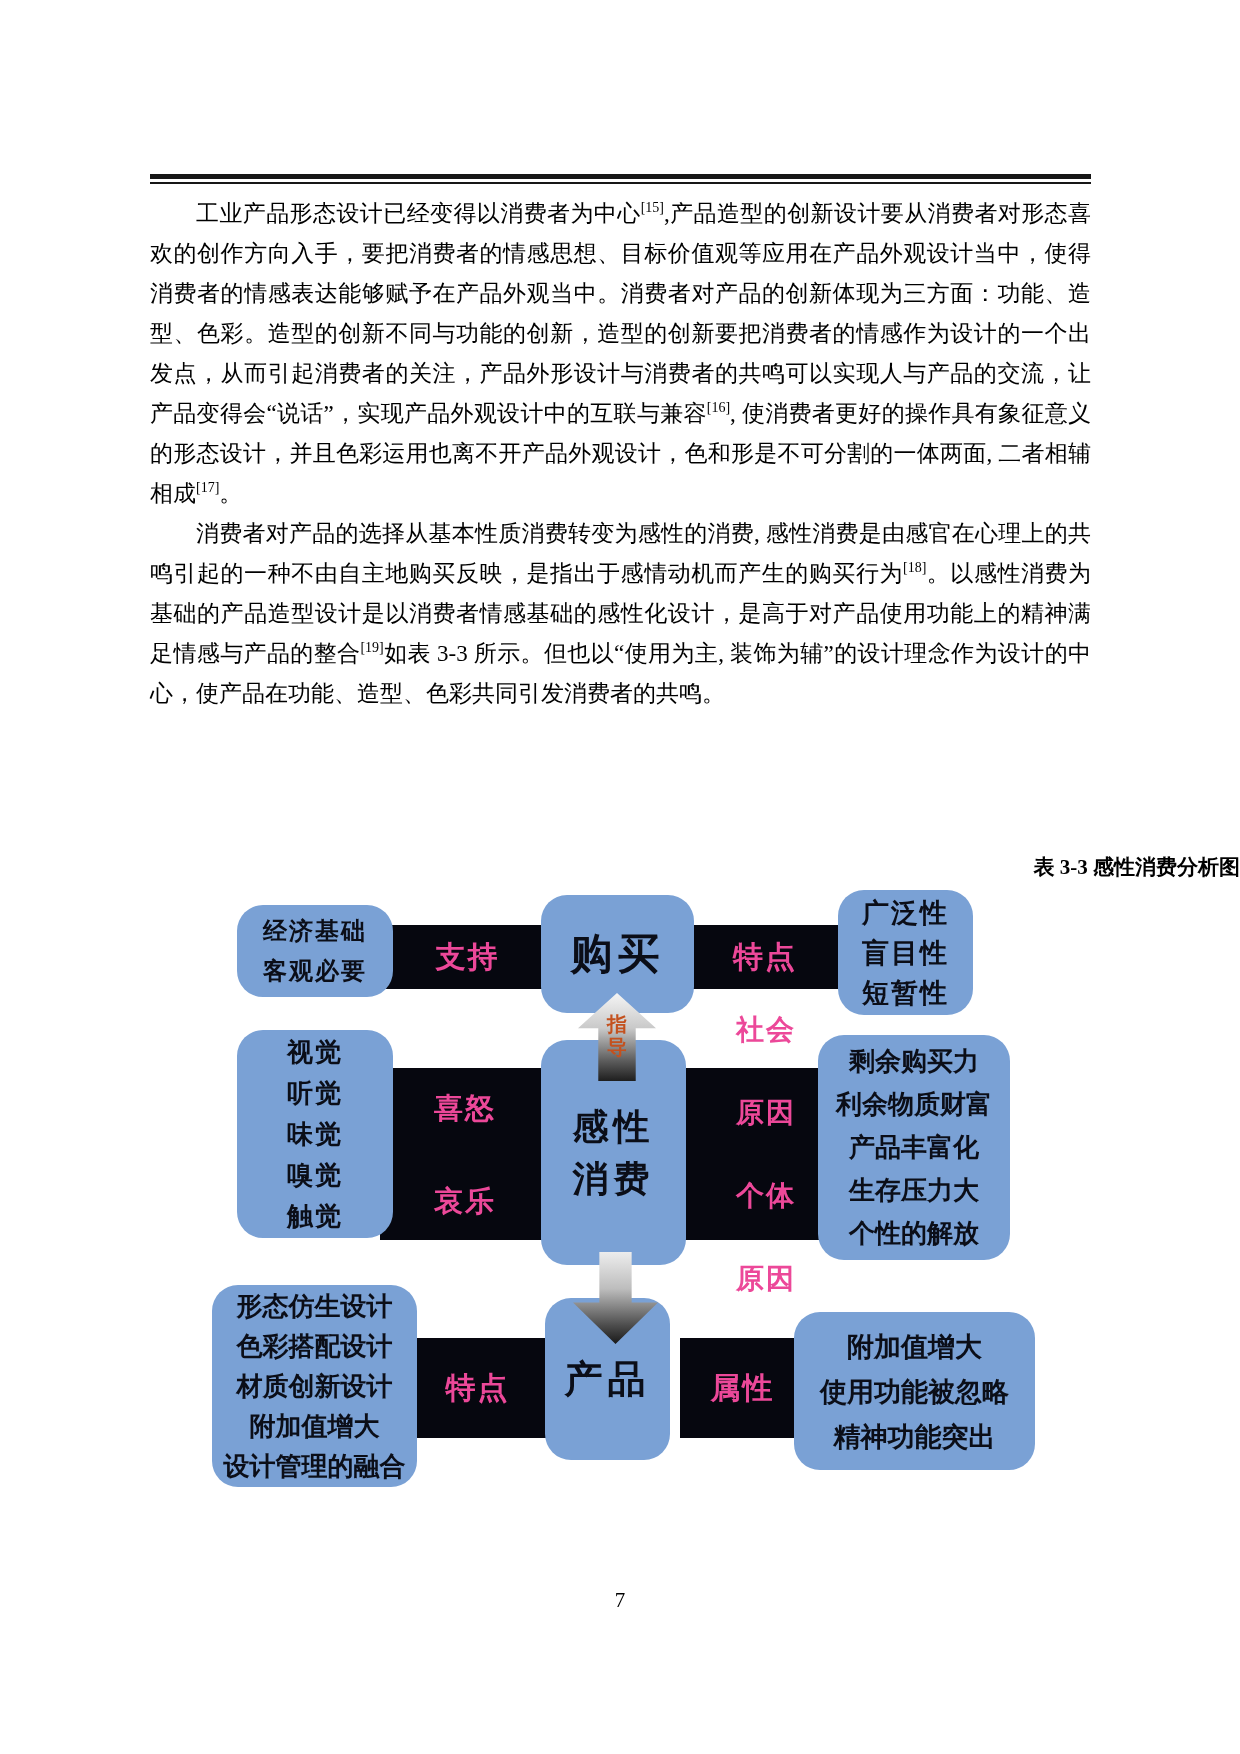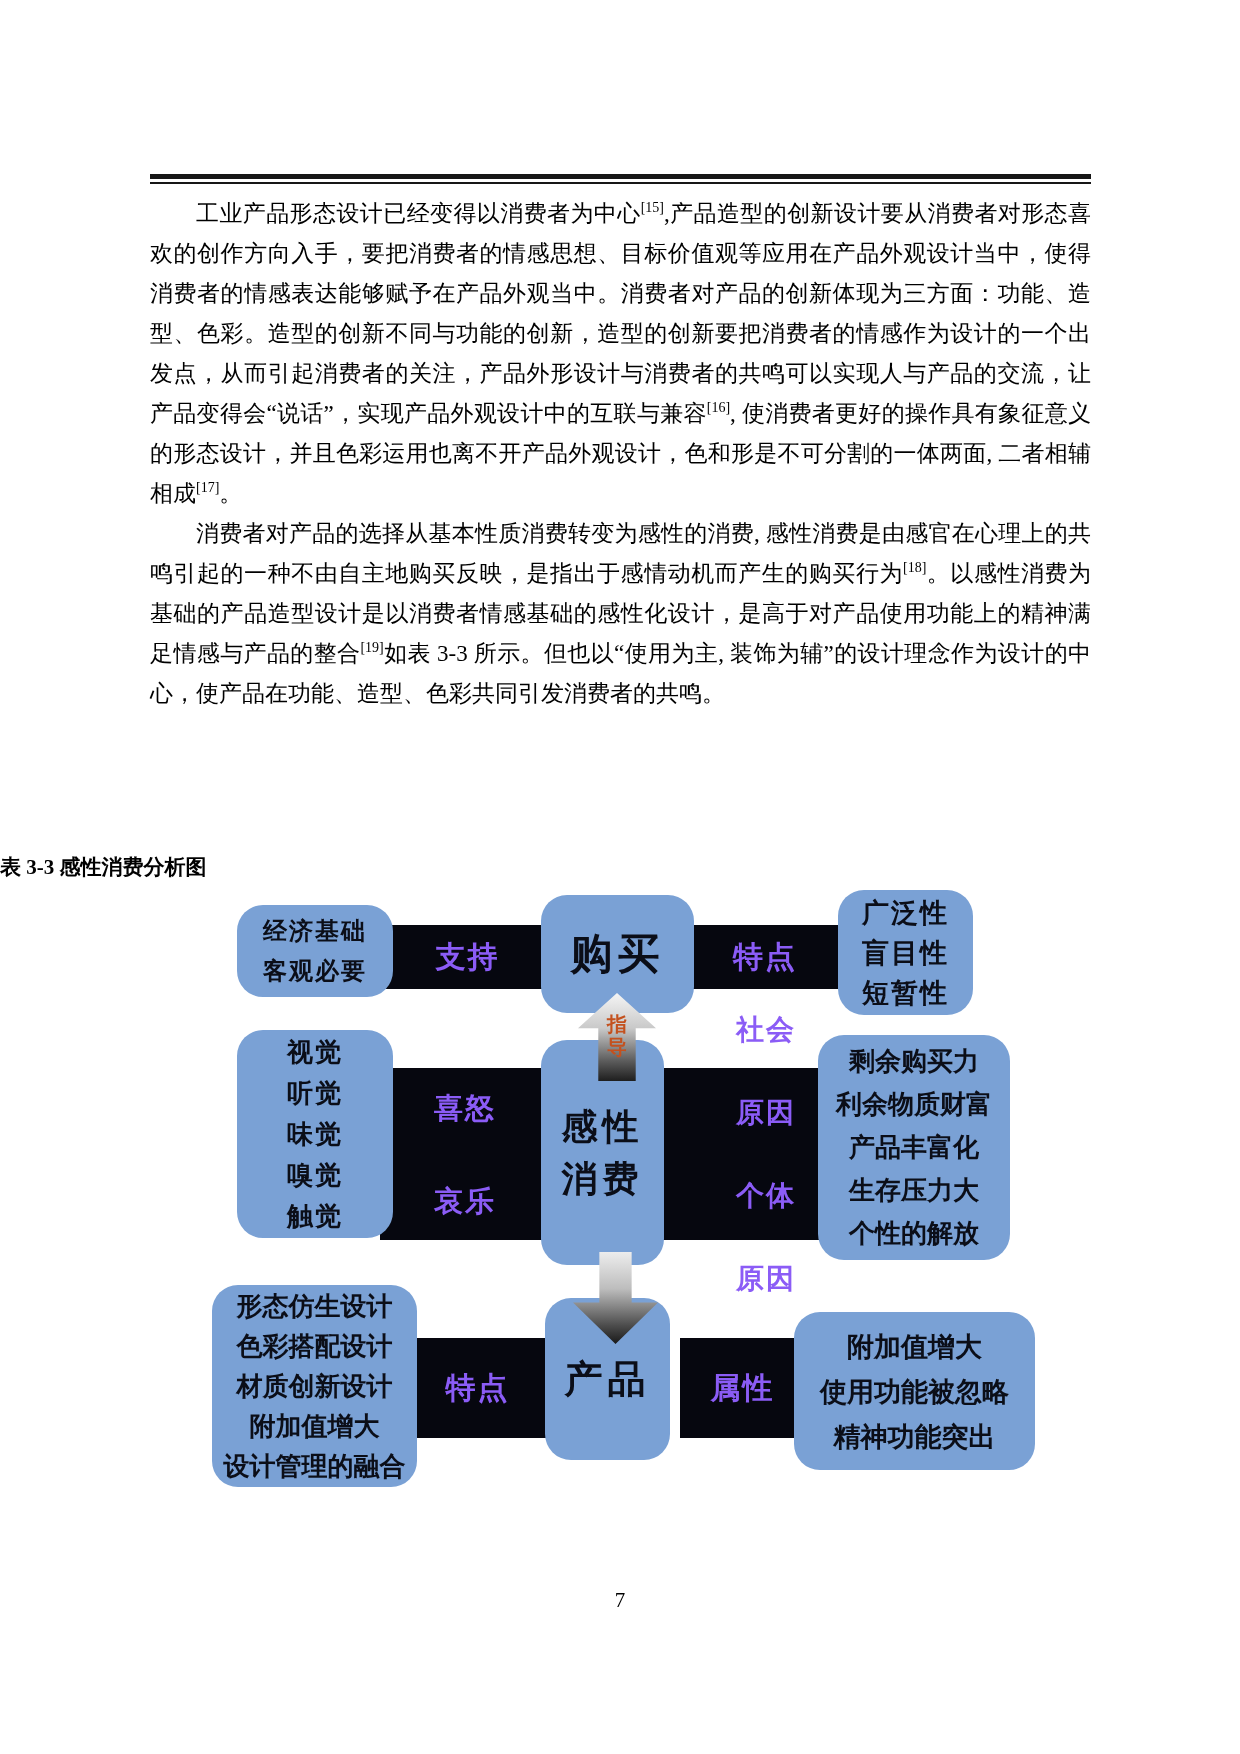--- a/index.html
+++ b/index.html
@@ -22,21 +22,21 @@
     position:absolute;left:150px;top:194px;width:941px;
     font-size:23px;line-height:40px;text-align:justify;
     text-justify:inter-ideograph;
   }
   .body-text p{margin:0;text-indent:2em;}
   .body-text sup{font-size:14px;line-height:0;vertical-align:super;}
 
   
   .caption{
     position:absolute;left:0;top:853px;width:100%;
-    text-align:left;font-weight:bold;font-size:21px;
+    text-align:right;font-weight:bold;font-size:21px;
     font-family:"Liberation Serif","DejaVu Serif",serif;
   }
 
   
   .diagram{
     position:absolute;left:205px;top:890px;width:830px;height:605px;
     font-family:"DejaVu Sans","Liberation Sans",sans-serif;
   }
   .diagram *{box-sizing:border-box;}
   .bbox{
@@ -47,21 +47,21 @@
     font-weight:bold;color:#0b0e18;
     letter-spacing:2px;
     text-align:center;
   }
   .bar{
     position:absolute;z-index:1;
     background:#06070f;
     display:flex;justify-content:center;align-items:center;
   }
   .bar-label,.bar-text{
-    color:#8b5cf6;font-weight:bold;letter-spacing:2px;text-align:right;
+    color:#ec4899;font-weight:bold;letter-spacing:2px;text-align:right;
   }
   .bar-text{position:absolute;z-index:2;display:flex;flex-direction:column;justify-content:center;align-items:center;gap:41px;}
   .center-label{letter-spacing:5px;}
 
   .arrow{position:absolute;z-index:3;}
   .arrow-up{
     width:78px;height:88px;
     background:linear-gradient(180deg,#f5f5f5 0%,#c9c9c9 40%,#5a5a5a 78%,#1e1e1e 100%);
     clip-path:polygon(50% 0%,100% 40%,74% 40%,74% 100%,26% 100%,26% 40%,0% 40%);
   }
@@ -139,21 +139,21 @@
         <div>个体</div>
         <div>原因</div>
       </div>
     <div class="bbox" style="left:32px;top:140px;width:156px;height:208px;font-size:26px;line-height:41px;">
         <div>视觉</div>
         <div>听觉</div>
         <div>味觉</div>
         <div>嗅觉</div>
         <div>触觉</div>
       </div>
-    <div class="bbox center-label" style="left:336px;top:150px;width:123px;height:225px;font-size:36px;line-height:52px;">
+    <div class="bbox center-label" style="left:336px;top:150px;width:145px;height:225px;font-size:36px;line-height:52px;">
         <div>感性</div>
         <div>消费</div>
       </div>
     <div class="bbox" style="left:613px;top:145px;width:192px;height:225px;font-size:26px;line-height:43px;letter-spacing:0;">
         <div>剩余购买力</div>
         <div>利余物质财富</div>
         <div>产品丰富化</div>
         <div>生存压力大</div>
         <div>个性的解放</div>
       </div>

